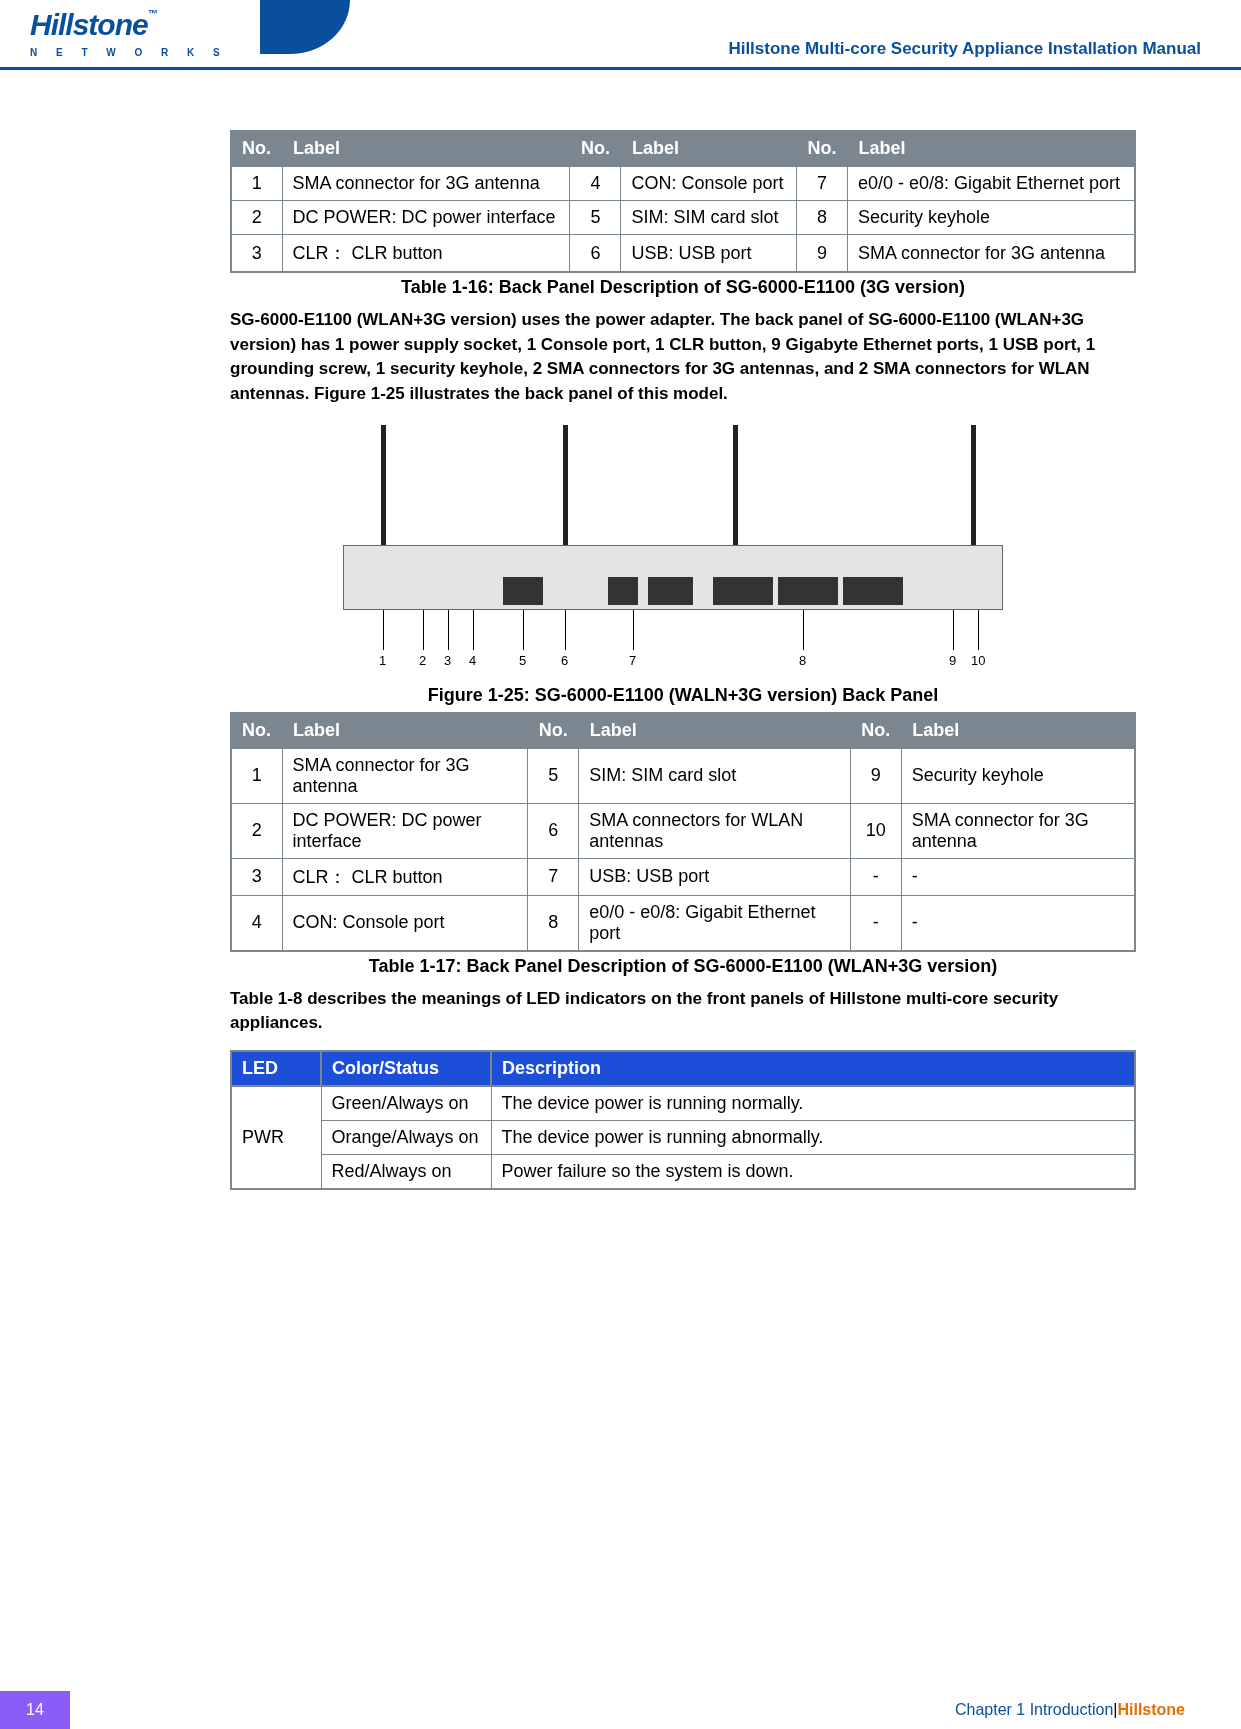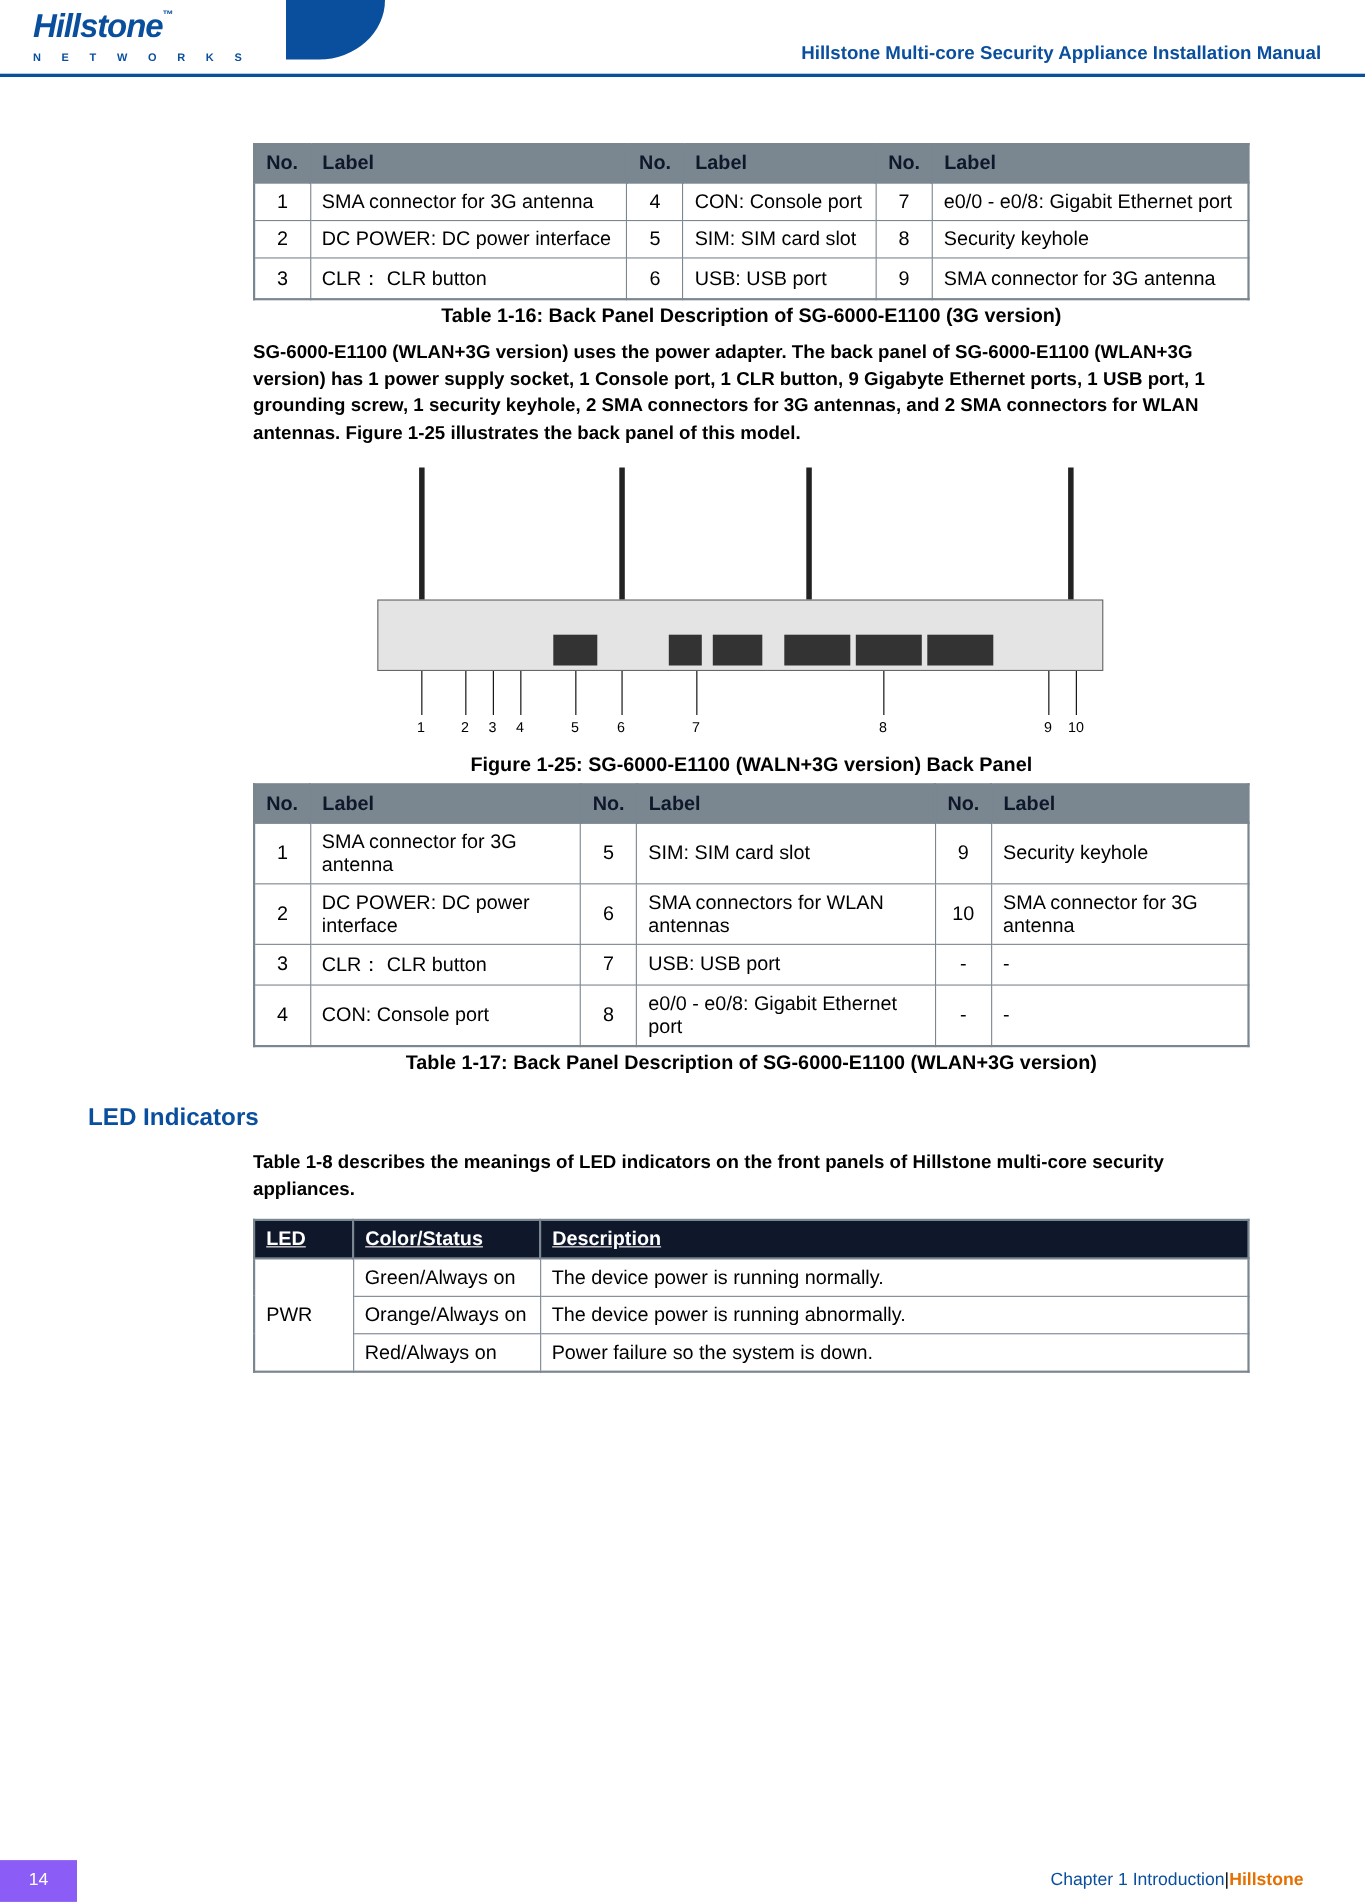--- a/index.html
+++ b/index.html
@@ -56,21 +56,21 @@
     top: 130px;
   }
   table.pdesc {
     border-collapse: collapse;
     width: 100%;
     font-size: 18px;
     border: 2px solid #7a8690;
   }
   table.pdesc th {
     background: #7a8690;
-    color: #0f172a;
+    color: #ffffff;
     font-weight: bold;
     text-align: left;
     padding: 6px 10px;
     border: 2px solid #7a8690;
   }
   table.pdesc td {
     border: 1px solid #7a8690;
     padding: 6px 10px;
     vertical-align: middle;
     color:#000;
@@ -129,27 +129,26 @@
     font-size:22px;
     margin:26px 0 16px -150px;
   }
   table.led {
     border-collapse: collapse;
     width: 100%;
     font-size:18px;
     border:2px solid #7a8690;
   }
   table.led th {
-    background:#0f172a;
+    background:#1d4ed8;
     color:#fff;
     text-align:left;
     padding:6px 10px;
     border:2px solid #7a8690;
     font-weight:bold;
-    text-decoration:underline;
   }
   table.led td {
     border:1px solid #7a8690;
     padding:6px 10px;
     vertical-align:middle;
   }
   .footer {
     position:absolute;
     left:0; right:0; bottom:0;
     height:38px;
@@ -308,21 +307,20 @@
       <td>CON: Console port</td>
       <td class="nocell">8</td>
       <td>e0/0 - e0/8: Gigabit Ethernet port</td>
       <td class="nocell">-</td>
       <td>-</td>
     </tr>
   </tbody>
     </table>
   <div class="tcaption">Table 1-17: Back Panel Description of SG-6000-E1100 (WLAN+3G version)</div>
 
-  <div class="section-heading">LED Indicators</div>
 
   <div class="para">Table 1-8 describes the meanings of LED indicators on the front panels of Hillstone multi-core security appliances.</div>
 
   <table class="led">
     <tbody>
         <tr>
       <th style="width:90px;">LED</th>
       <th style="width:170px;">Color/Status</th>
       <th>Description</th>
     </tr>

